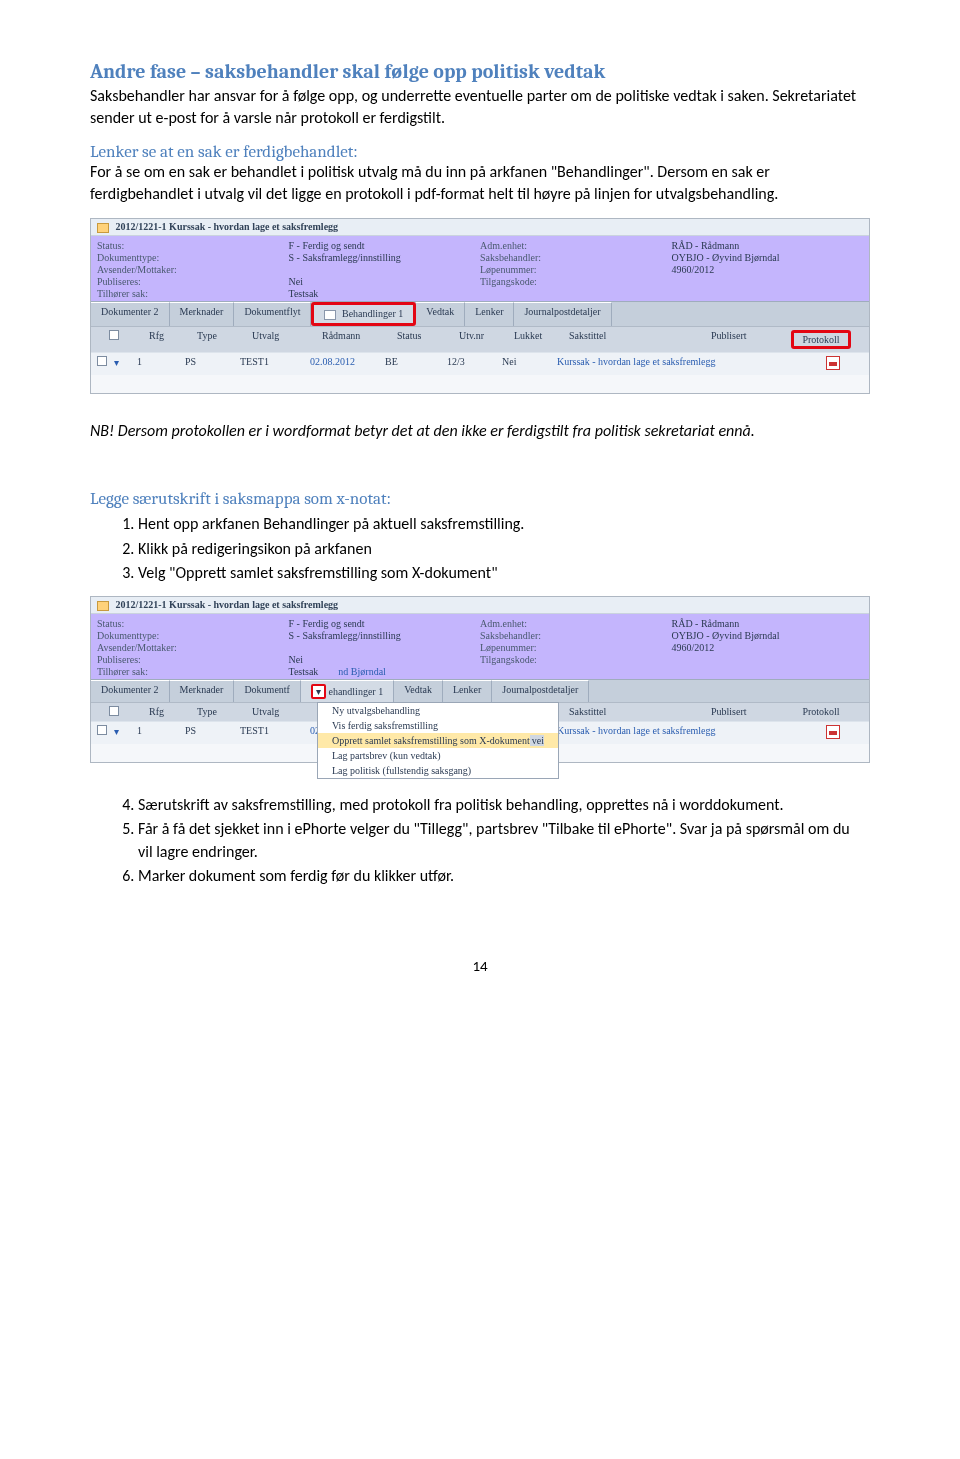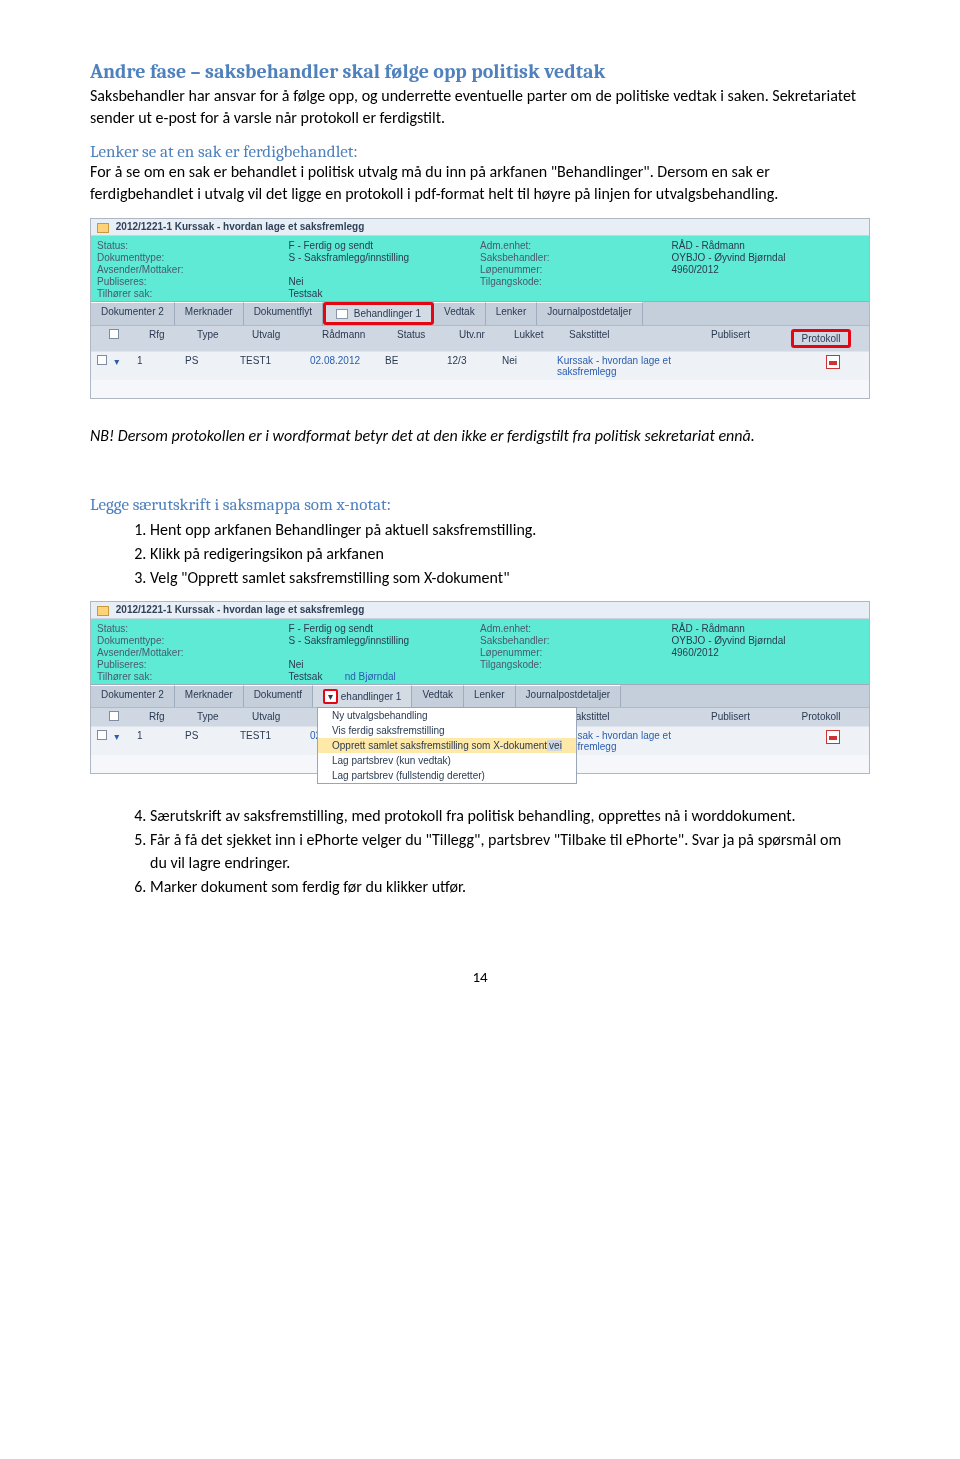--- a/index.html
+++ b/index.html
@@ -39,32 +39,32 @@
     font-family: Cambria, Georgia, serif;
     font-size: 17px;
     margin: 48px 0 4px 0;
   }
   ol {
     font-size: 16px;
     margin: 0 0 10px 0;
     padding-left: 44px;
     line-height: 1.45;
   }
-  ol li { margin: 1px 16px; }
+  ol li { margin: 1px 4px; }
   .page-num {
     text-align: center;
     font-size: 15px;
     margin-top: 70px;
   }
 
   
   .app {
     border: 1px solid #aeb7c2;
-    background: #5eead4;
-    font-family: Liberation Sans, sans-serif;
+    background: #c4b5fd;
+    font-family: Liberation Serif, serif;
     font-size: 10px;
     color: #314258;
     margin: 12px 0 26px 0;
   }
   .app .titlebar {
     background: #e8eef5;
     padding: 2px 6px;
     font-weight: bold;
     border-bottom: 1px solid #cad3de;
   }
@@ -386,21 +386,21 @@
     <div class="tab">Lenker</div>
     <div class="tab">Journalpostdetaljer</div>
 
     <div class="dropdown">
       <div class="item">Ny utvalgsbehandling</div>
       <div class="item">Vis ferdig saksfremstilling</div>
       <div class="item hl">
         <span>Opprett samlet saksfremstilling som X-dokument</span><span style="background:#cfd7e2;color:#2a3a52;padding-left:2px">vei</span>
       </div>
       <div class="item">Lag partsbrev (kun vedtak)</div>
-      <div class="item">Lag partsbrev (fullstendig deretter)</div>
+      <div class="item">Lag politisk (fullstendig saksgang)</div>
     </div>
   </div>
   <div class="gridhead">
     <div class="c-chk"><span class="chk"></span></div>
     <div class="c-rfg">Rfg</div>
     <div class="c-type">Type</div>
     <div class="c-utv">Utvalg</div>
     <div class="c-mtd">M</div>
     <div class="c-stat"></div>
     <div class="c-utvnr"></div>

